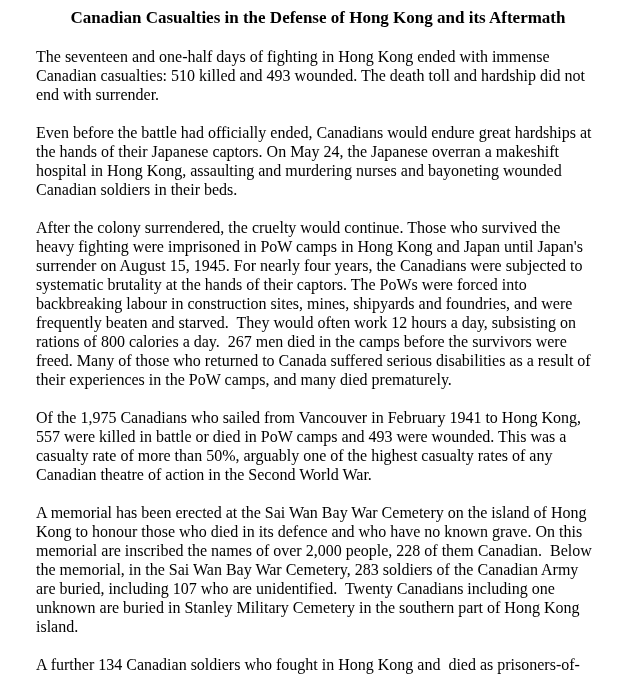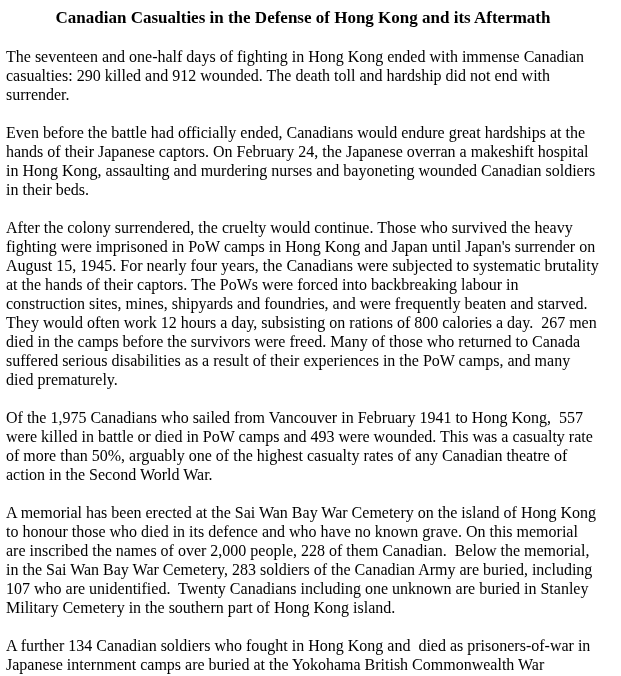--- a/index.html
+++ b/index.html
@@ -11,21 +11,21 @@
     width: 621px;
     height: 676px;
     overflow: hidden;
     font-family: "Liberation Serif", "DejaVu Serif", serif;
     color: #000000;
   }
   .page {
     box-sizing: border-box;
     width: 621px;
     height: 676px;
-    padding: 8px 21px 0 6px;
+    padding: 8px 21px 0 36px;
   }
   .title {
     font-size: 17px;
     font-weight: bold;
     text-align: center;
     margin: 0 0 18px 0;
     line-height: 20px;
     white-space: pre-wrap;
   }
   .para {
@@ -38,23 +38,23 @@
   .para:last-child {
     margin-bottom: 0;
   }
 </style>
 </head>
 <body>
 
 <div class="page">
   <h1 class="title">Canadian Casualties in the Defense of Hong Kong and its Aftermath</h1>
 
-  <p class="para">The seventeen and one-half days of fighting in Hong Kong ended with immense Canadian casualties: 290 killed and 912 wounded. The death toll and hardship did not end with surrender.</p>
+  <p class="para">The seventeen and one-half days of fighting in Hong Kong ended with immense Canadian casualties: 510 killed and 493 wounded. The death toll and hardship did not end with surrender.</p>
 
-  <p class="para">Even before the battle had officially ended, Canadians would endure great hardships at the hands of their Japanese captors. On February 24, the Japanese overran a makeshift hospital in Hong Kong, assaulting and murdering nurses and bayoneting wounded Canadian soldiers in their beds.</p>
+  <p class="para">Even before the battle had officially ended, Canadians would endure great hardships at the hands of their Japanese captors. On May 24, the Japanese overran a makeshift hospital in Hong Kong, assaulting and murdering nurses and bayoneting wounded Canadian soldiers in their beds.</p>
 
   <p class="para">After the colony surrendered, the cruelty would continue. Those who survived the heavy fighting were imprisoned in PoW camps in Hong Kong and Japan until Japan's surrender on August 15, 1945. For nearly four years, the Canadians were subjected to systematic brutality at the hands of their captors. The PoWs were forced into backbreaking labour in construction sites, mines, shipyards and foundries, and were frequently beaten and starved.  They would often work 12 hours a day, subsisting on rations of 800 calories a day.  267 men died in the camps before the survivors were freed. Many of those who returned to Canada suffered serious disabilities as a result of their experiences in the PoW camps, and many died prematurely.</p>
 
   <p class="para">Of the 1,975 Canadians who sailed from Vancouver in February 1941 to Hong Kong,  557 were killed in battle or died in PoW camps and 493 were wounded. This was a casualty rate of more than 50%, arguably one of the highest casualty rates of any Canadian theatre of action in the Second World War.</p>
 
   <p class="para">A memorial has been erected at the Sai Wan Bay War Cemetery on the island of Hong Kong to honour those who died in its defence and who have no known grave. On this memorial are inscribed the names of over 2,000 people, 228 of them Canadian.  Below the memorial, in the Sai Wan Bay War Cemetery, 283 soldiers of the Canadian Army are buried, including 107 who are unidentified.  Twenty Canadians including one unknown are buried in Stanley Military Cemetery in the southern part of Hong Kong island.</p>
 
   <p class="para">A further 134 Canadian soldiers who fought in Hong Kong and  died as prisoners-of-war in Japanese internment camps are buried at the Yokohama British Commonwealth War Cemetery, located at Hodogaya near Yokohama, Japan.</p>
 </div>
 

